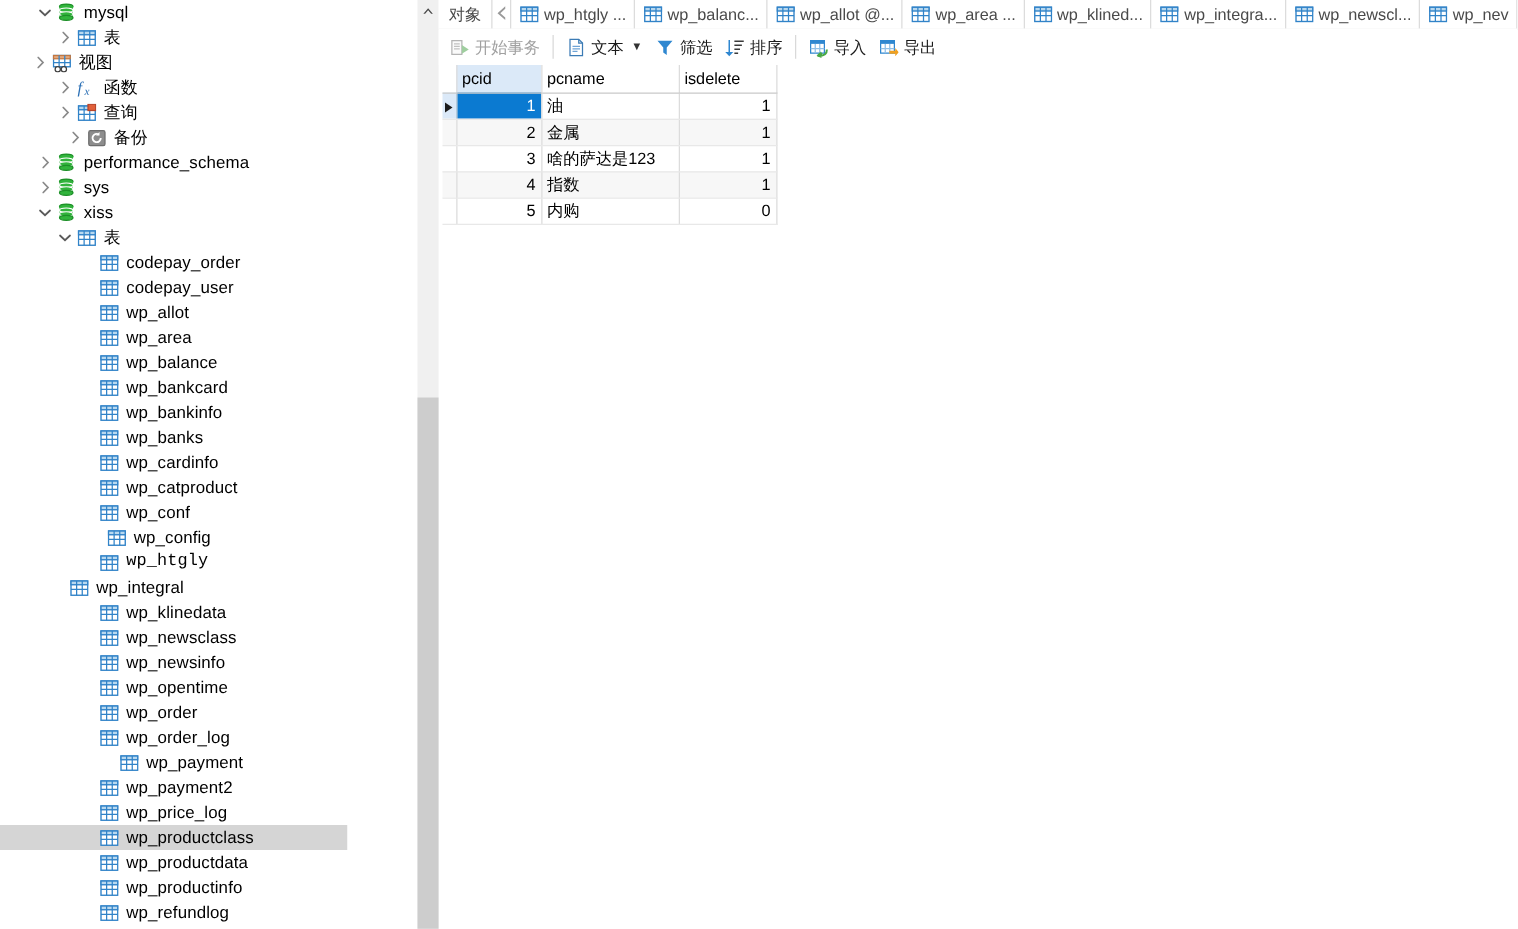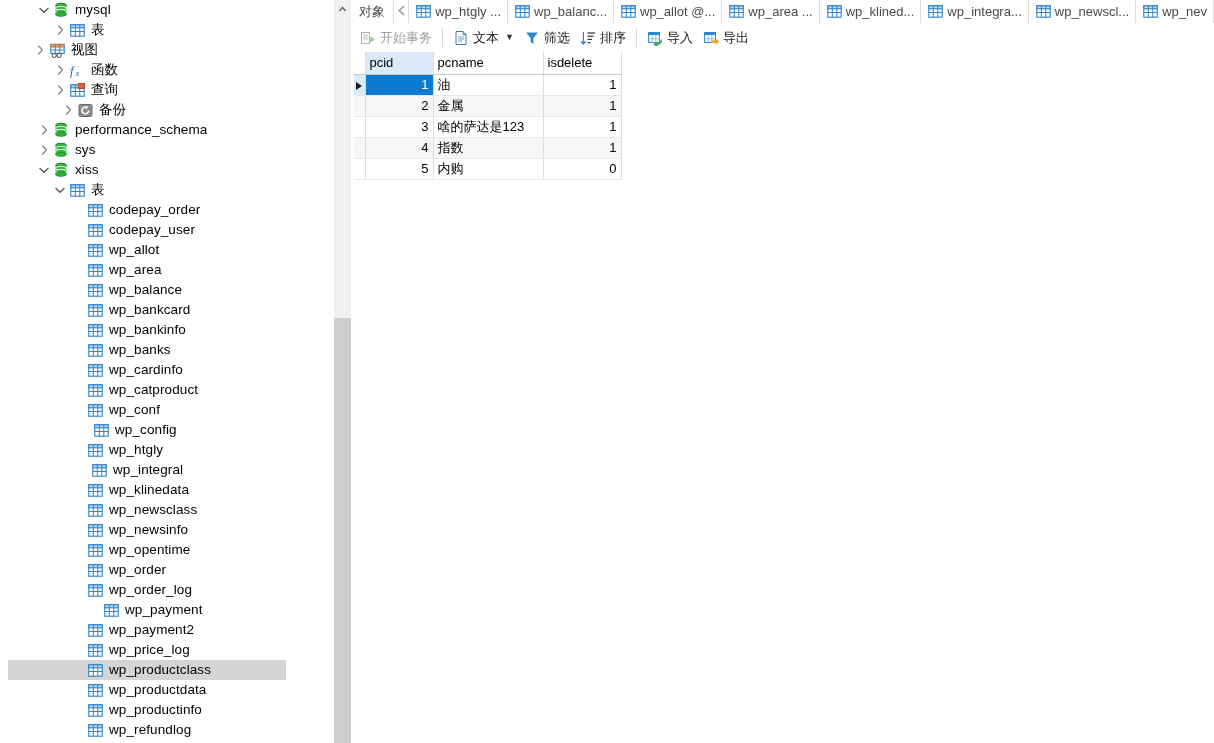--- a/index.html
+++ b/index.html
@@ -13,21 +13,21 @@
     overflow: hidden;
     font-family: "Liberation Sans", "DejaVu Sans", sans-serif;
     font-size: 13px;
     color: #000000;
     position: relative;
   }
 
   
   #tree-pane {
     position: absolute;
-    left: 8px; top: 0;
+    left: 0; top: 0;
     width: 278px;
     height: 743px;
     background: #ffffff;
     overflow: hidden;
   }
   .tree-row {
     position: relative;
     height: 20px;
     line-height: 20px;
     white-space: nowrap;
@@ -524,34 +524,34 @@
         <svg width="15" height="15" viewBox="0 0 15 15">
           <rect x="0.8" y="1.8" width="13.4" height="11.4" fill="#ffffff" stroke="#3183c8" stroke-width="1.1"></rect>
           <rect x="0.8" y="1.8" width="13.4" height="3" fill="#b8d8ef" stroke="#3183c8" stroke-width="1.1"></rect>
           <line x1="5.3" y1="1.8" x2="5.3" y2="13.2" stroke="#3183c8" stroke-width="1"></line>
           <line x1="9.8" y1="1.8" x2="9.8" y2="13.2" stroke="#3183c8" stroke-width="1"></line>
           <line x1="0.8" y1="8.5" x2="14.2" y2="8.5" stroke="#3183c8" stroke-width="1"></line>
         </svg>
       </span>
       <span class="tree-label">wp_config</span>
     </div>
-    <div class="tree-row" style="padding-left: 62px;">
+    <div class="tree-row" style="padding-left: 62px; font-family: Liberation Mono, monospace;">
       <span class="chev-spacer"></span>
       <span class="tree-icon" style="display: flex; align-items: center; justify-content: center;">
         <svg width="15" height="15" viewBox="0 0 15 15">
           <rect x="0.8" y="1.8" width="13.4" height="11.4" fill="#ffffff" stroke="#3183c8" stroke-width="1.1"></rect>
           <rect x="0.8" y="1.8" width="13.4" height="3" fill="#b8d8ef" stroke="#3183c8" stroke-width="1.1"></rect>
           <line x1="5.3" y1="1.8" x2="5.3" y2="13.2" stroke="#3183c8" stroke-width="1"></line>
           <line x1="9.8" y1="1.8" x2="9.8" y2="13.2" stroke="#3183c8" stroke-width="1"></line>
           <line x1="0.8" y1="8.5" x2="14.2" y2="8.5" stroke="#3183c8" stroke-width="1"></line>
         </svg>
       </span>
       <span class="tree-label">wp_htgly</span>
     </div>
-    <div class="tree-row" style="padding-left: 38px; margin-left: 28px;">
+    <div class="tree-row" style="padding-left: 38px;">
       <span class="chev-spacer"></span>
       <span class="tree-icon" style="display: flex; align-items: center; justify-content: center;">
         <svg width="15" height="15" viewBox="0 0 15 15">
           <rect x="0.8" y="1.8" width="13.4" height="11.4" fill="#ffffff" stroke="#3183c8" stroke-width="1.1"></rect>
           <rect x="0.8" y="1.8" width="13.4" height="3" fill="#b8d8ef" stroke="#3183c8" stroke-width="1.1"></rect>
           <line x1="5.3" y1="1.8" x2="5.3" y2="13.2" stroke="#3183c8" stroke-width="1"></line>
           <line x1="9.8" y1="1.8" x2="9.8" y2="13.2" stroke="#3183c8" stroke-width="1"></line>
           <line x1="0.8" y1="8.5" x2="14.2" y2="8.5" stroke="#3183c8" stroke-width="1"></line>
         </svg>
       </span>

